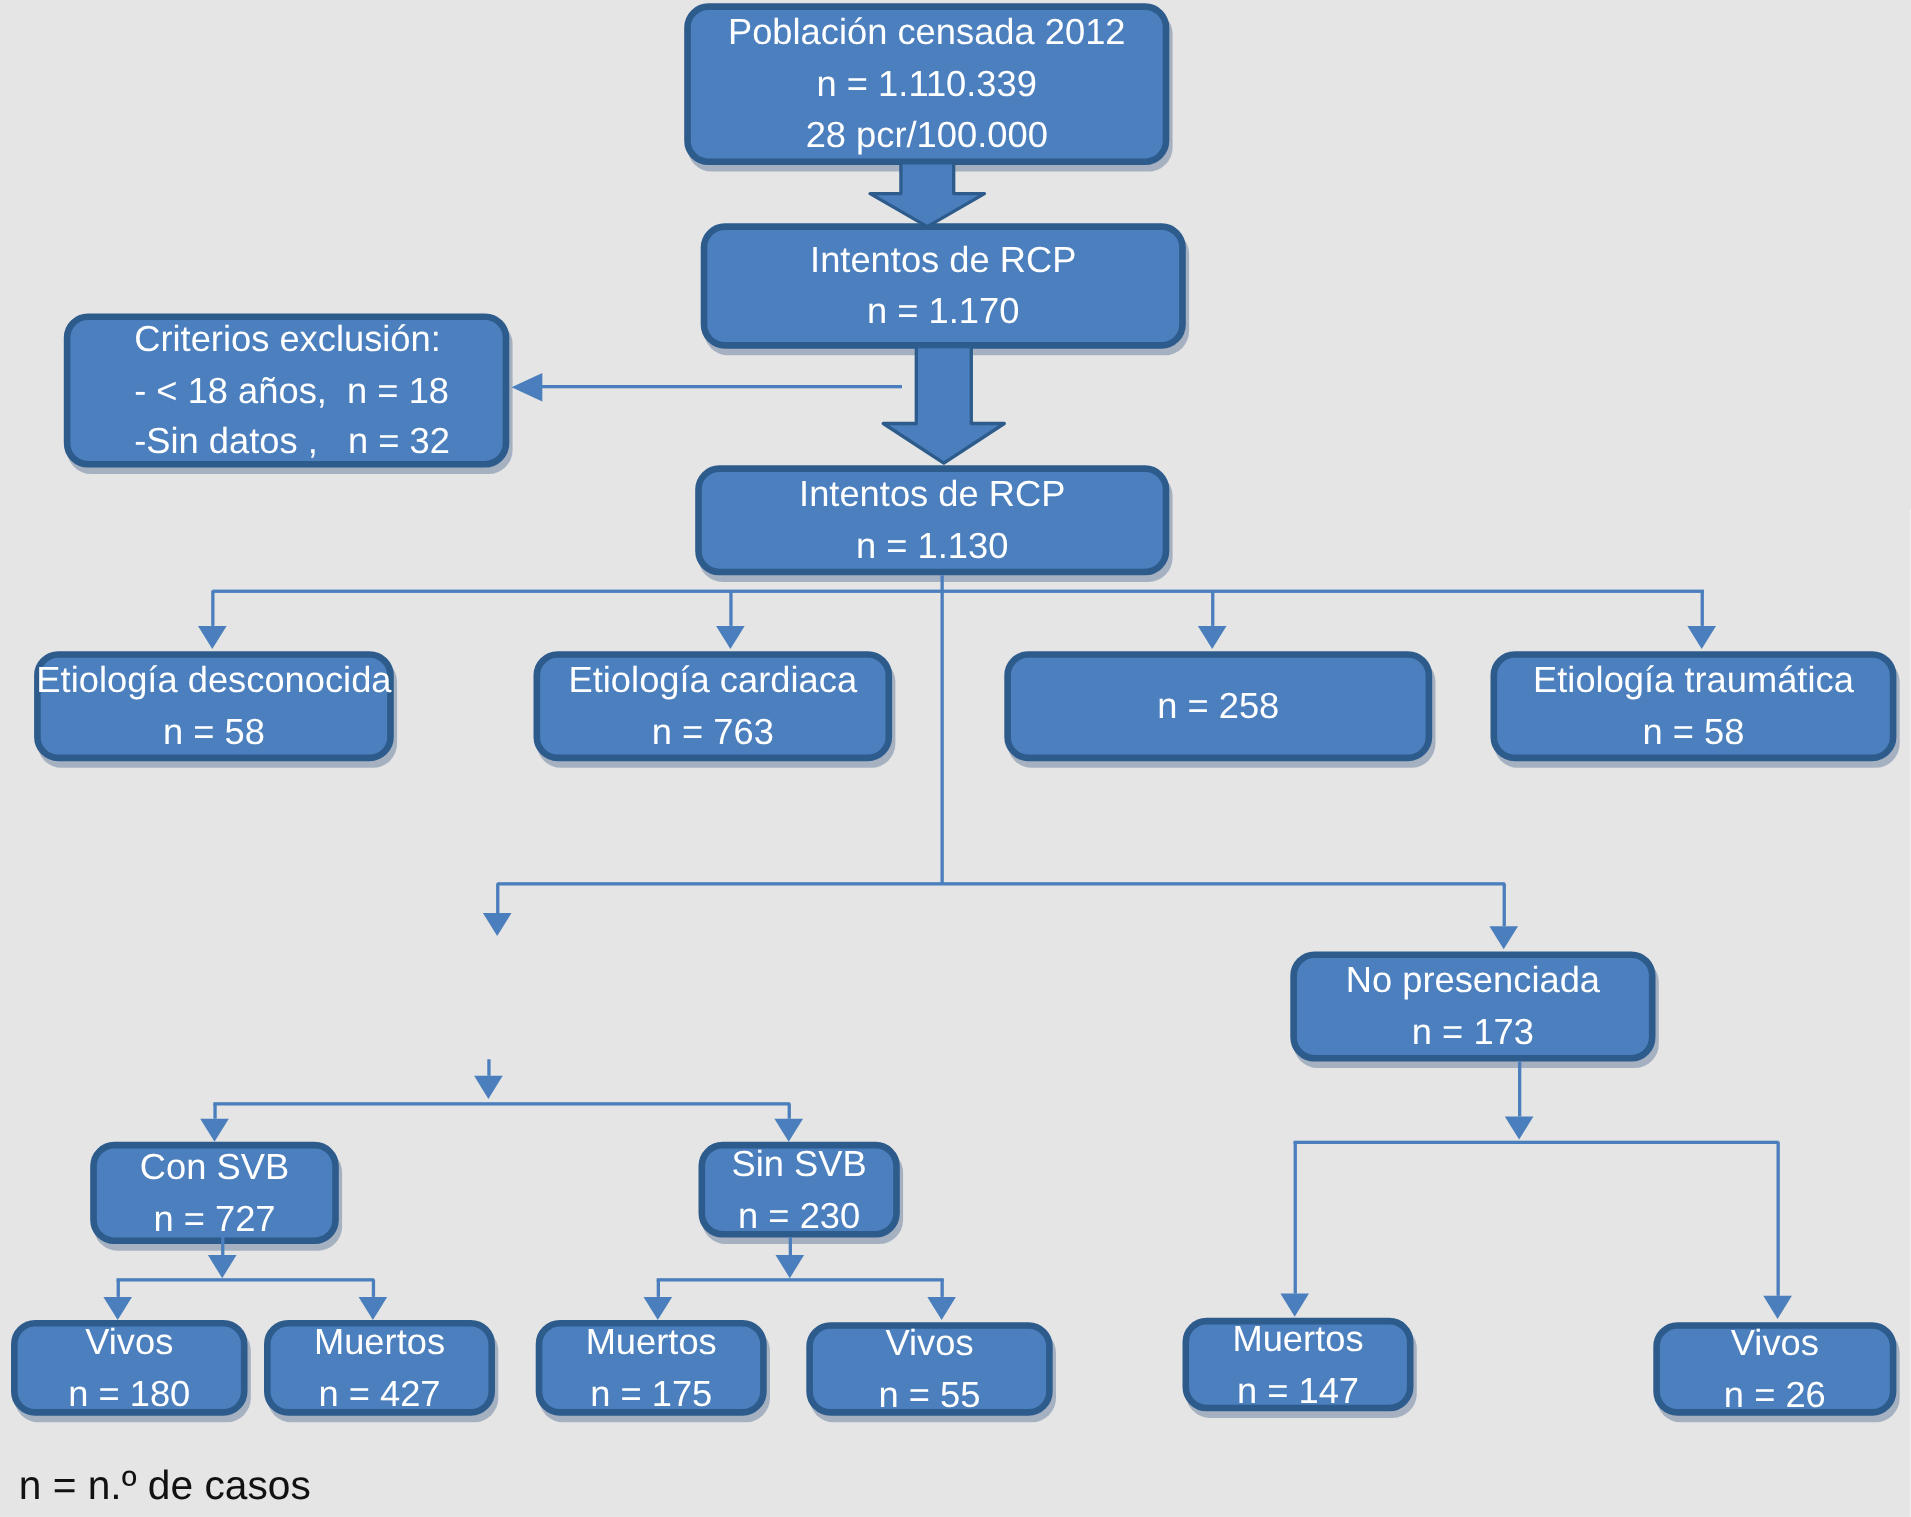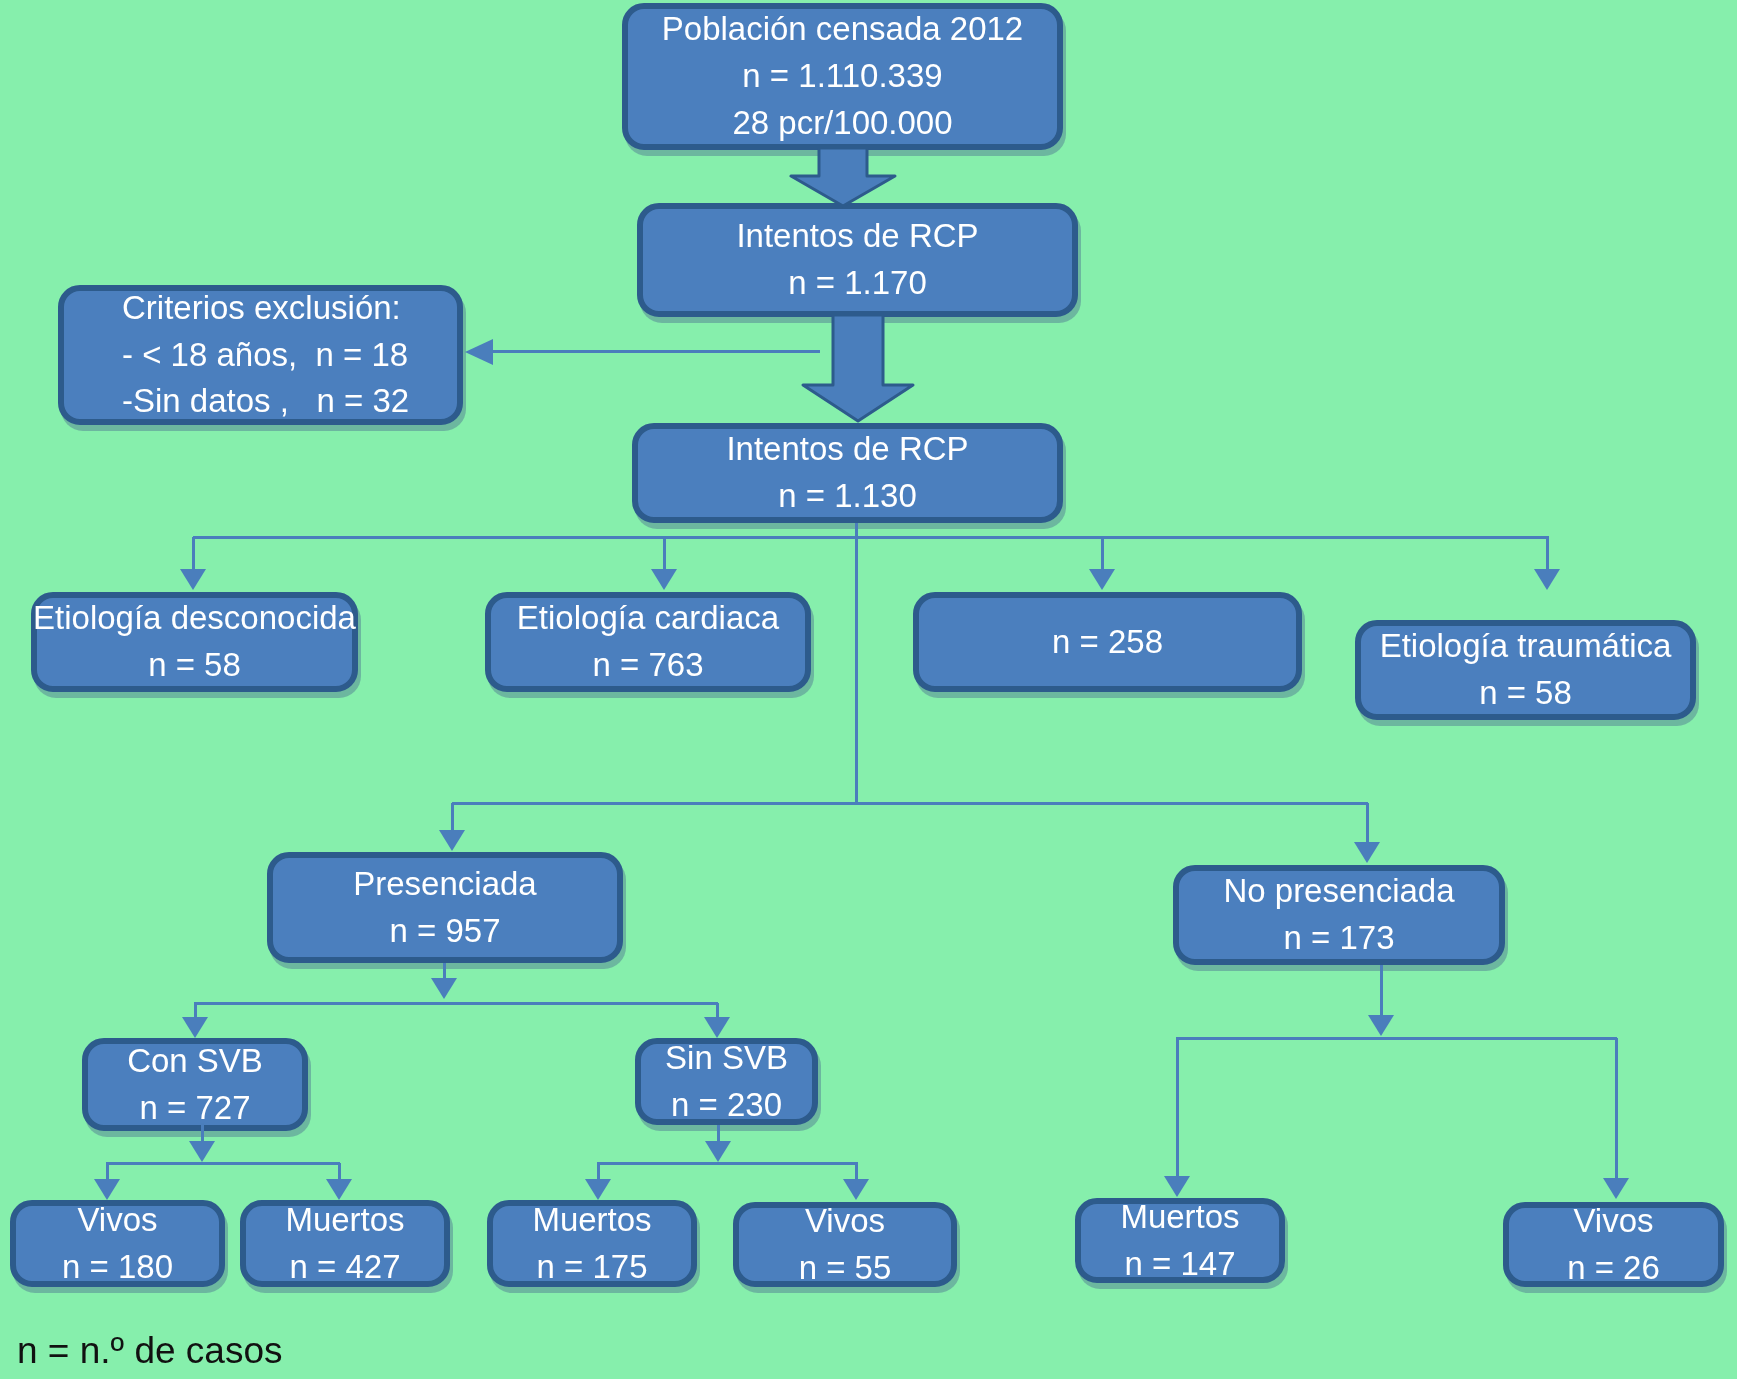--- a/index.html
+++ b/index.html
@@ -1,19 +1,19 @@
 <!DOCTYPE html>
 <html><head>
 <meta charset="utf-8">
 <style>
   html,body{margin:0;padding:0;background:#ffffff;}
   .canvas{
     position:relative;
     width:1737px;height:1379px;
-    background:#86efac;
+    background:#e5e5e5;
     font-family:"Liberation Sans", sans-serif;
     overflow:hidden;
   }
   
   .node{
     position:absolute;
     box-sizing:border-box;
     background:#4b7fbe;
     border:6px solid #2d5b8c;
     border-radius:22px;
@@ -38,21 +38,21 @@
   .ah.left{border-top:13px solid transparent;border-bottom:13px solid transparent;border-right:28px solid #4a7ebc;}
   .blockarrow{position:absolute;}
   
   #n-poblacion      {left:622px; top:3px;    width:441px; height:147px;}
   #n-rcp1           {left:637px; top:203px;  width:441px; height:114px;}
   #n-exclusion      {left:58px;  top:285px;  width:405px; height:140px;}
   #n-rcp2           {left:632px; top:423px;  width:431px; height:100px;}
   #n-et-desconocida {left:31px;  top:592px;  width:327px; height:100px;}
   #n-et-cardiaca    {left:485px; top:592px;  width:326px; height:100px;}
   #n-et-nocardiaca  {left:913px; top:592px;  width:389px; height:100px;}
-  #n-et-traumatica  {left:1355px;top:620px;  width:341px; height:100px;}
+  #n-et-traumatica  {left:1355px;top:592px;  width:369px; height:100px;}
   #n-presenciada    {left:267px; top:852px;  width:356px; height:111px;}
   #n-nopresenciada  {left:1173px;top:865px;  width:332px; height:100px;}
   #n-consvb         {left:82px;  top:1038px; width:226px; height:93px;}
   #n-sinsvb         {left:635px; top:1038px; width:183px; height:87px;}
   #n-vivos-con      {left:10px;  top:1200px; width:215px; height:87px;}
   #n-muertos-con    {left:240px; top:1200px; width:210px; height:87px;}
   #n-muertos-sin    {left:487px; top:1200px; width:210px; height:87px;}
   #n-vivos-sin      {left:733px; top:1202px; width:224px; height:85px;}
   #n-muertos-np     {left:1075px;top:1198px; width:210px; height:85px;}
   #n-vivos-np       {left:1503px;top:1202px; width:221px; height:85px;}
@@ -100,24 +100,20 @@
 
   <div class="node" id="n-et-nocardiaca">
     <div class="l">n = 258</div>
   </div>
 
   <div class="node" id="n-et-traumatica">
     <div class="l">Etiología traumática</div>
     <div class="l">n = 58</div>
   </div>
 
-  <div class="node" id="n-presenciada">
-    <div class="l">Presenciada</div>
-    <div class="l">n = 957</div>
-  </div>
 
   <div class="node" id="n-nopresenciada">
     <div class="l">No presenciada</div>
     <div class="l">n = 173</div>
   </div>
 
   <div class="node" id="n-consvb">
     <div class="l">Con SVB</div>
     <div class="l">n = 727</div>
   </div>

